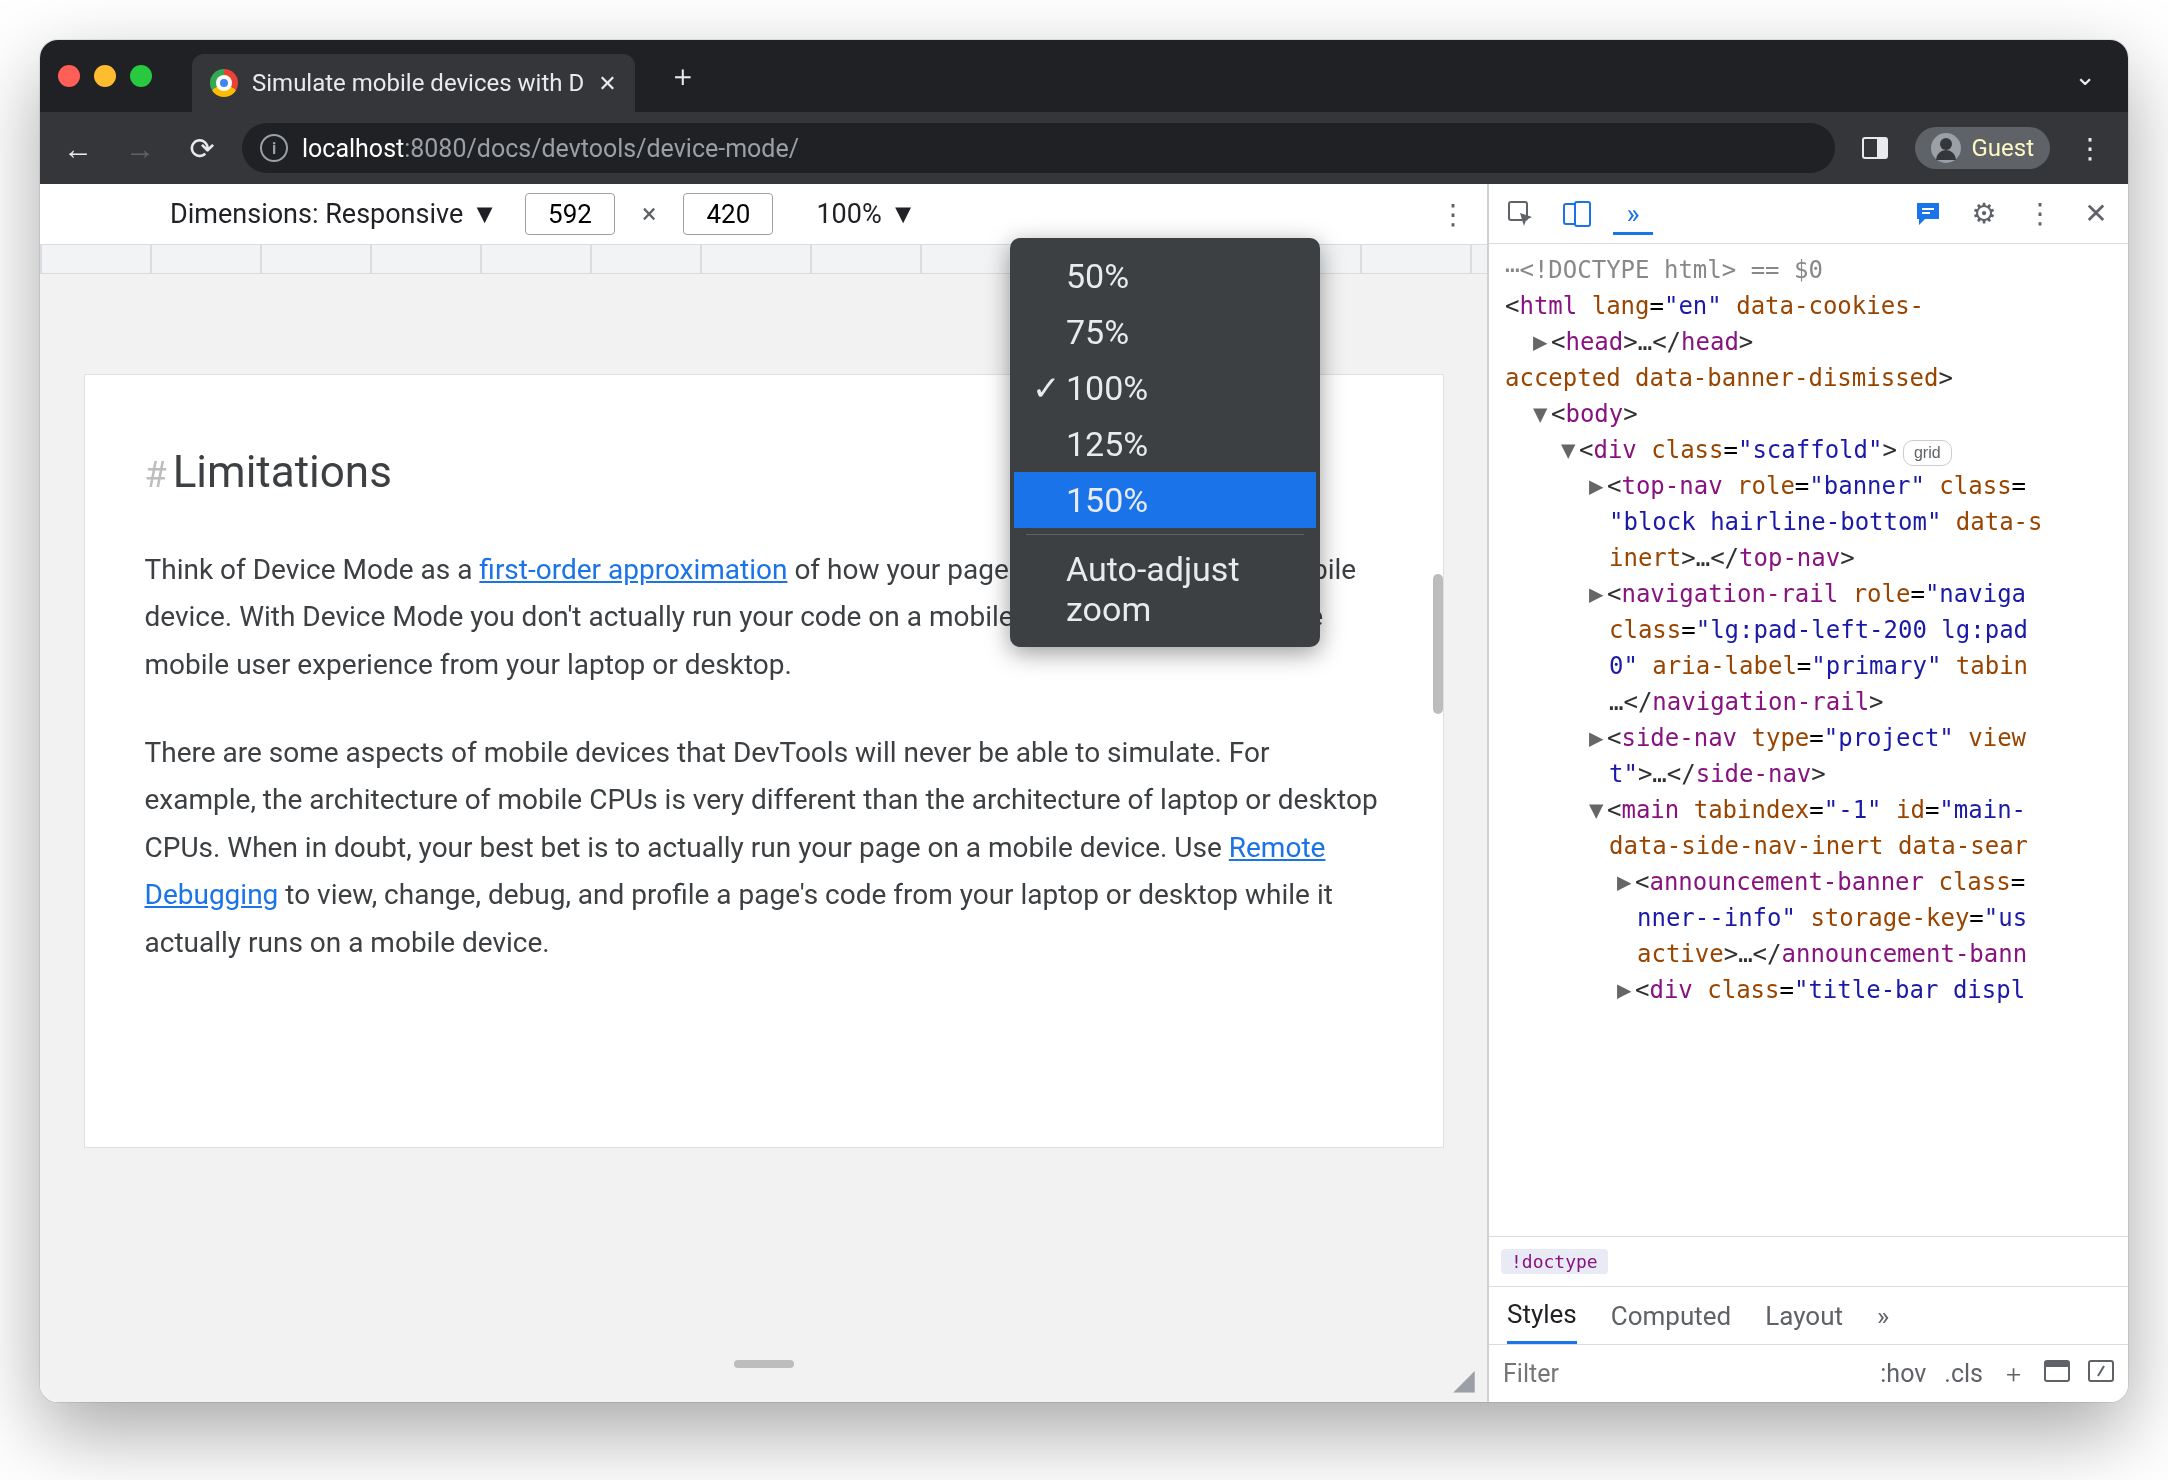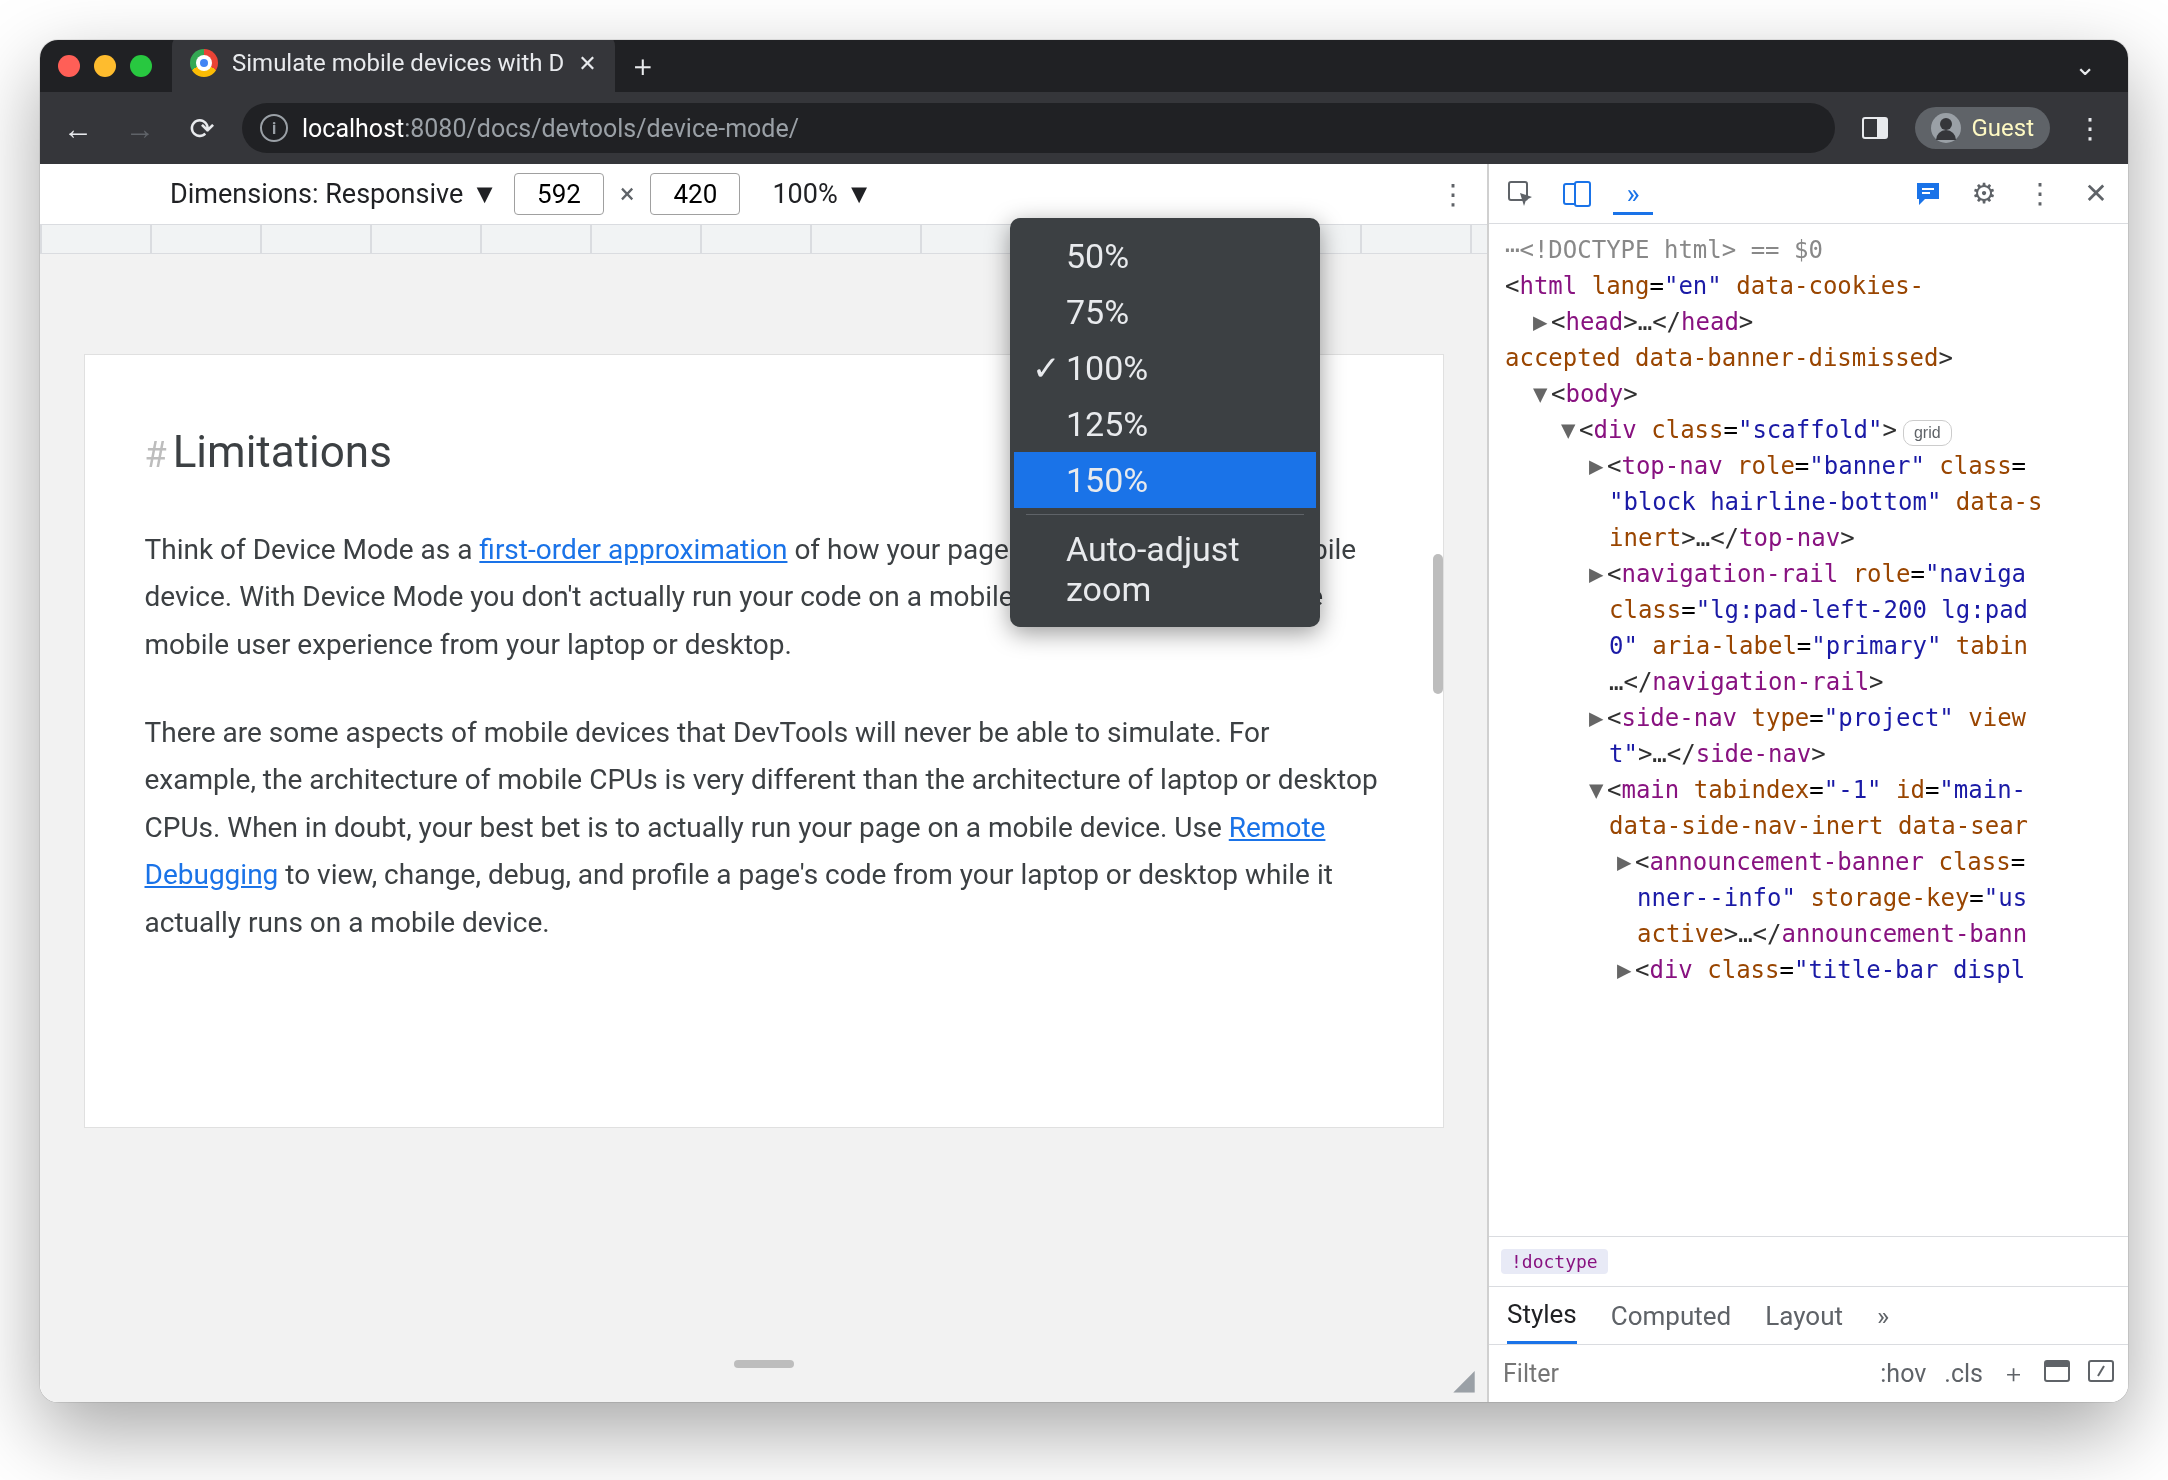--- a/index.html
+++ b/index.html
@@ -19,26 +19,26 @@
   height: 1362px;
   background: #fff;
   border-radius: 18px;
   box-shadow: 0 30px 80px rgba(0,0,0,.35), 0 0 0 1px rgba(0,0,0,.08);
   overflow: hidden;
   display: flex;
   flex-direction: column;
 }
 
 .tabstrip {
-  height: 52px;
+  height: 72px;
   background: #202124;
   display: flex;
   align-items: center;
   padding: 0 18px;
-  gap: 0;
+  gap: 20px;
   justify-content: flex-end;
 }
 .traffic { display: flex; gap: 14px; margin-right: 20px; }
 .tl { width: 22px; height: 22px; border-radius: 50%; }
 .tl.red { background: #ff5f57; }
 .tl.yellow { background: #febc2e; }
 .tl.green { background: #28c840; }
 .tab {
   display: flex; align-items: center; gap: 14px;
   background: #35363a; color: #e8eaed;
@@ -99,21 +99,21 @@
 .avatar-icon::after {
   content: ""; position: absolute; bottom: 3px; left: 50%; transform: translateX(-50%);
   width: 20px; height: 10px; background: #35363a; border-radius: 10px 10px 0 0;
 }
 .menu-dots { color: #e8eaed; font-size: 28px; cursor: pointer; padding: 0 8px; }
 
 .content { flex: 1; display: flex; background: #fff; overflow: hidden; }
 .devicemode { flex: 1; display: flex; flex-direction: column; position: relative; border-right: 1px solid #d0d0d0; }
 
 .dev-toolbar {
-  height: 60px; display: flex; align-items: center; gap: 16px; padding: 0 20px 0 130px;
+  height: 60px; display: flex; align-items: center; gap: 27px; padding: 0 20px 0 130px;
   font-size: 27px; color: #202124; position: relative;
 }
 .dev-select { display: flex; align-items: center; gap: 8px; cursor: pointer; }
 .dim-input {
   width: 90px; height: 42px; border: 1px solid #a0a0a0; border-radius: 4px;
   text-align: center; font-size: 26px; font-family: inherit;
 }
 .dim-x { color: #5f6368; }
 .zoom-select { display: flex; align-items: center; gap: 8px; cursor: pointer; margin-left: 16px; }
 .dev-kebab { margin-left: auto; color: #5f6368; font-size: 28px; cursor: pointer; }

